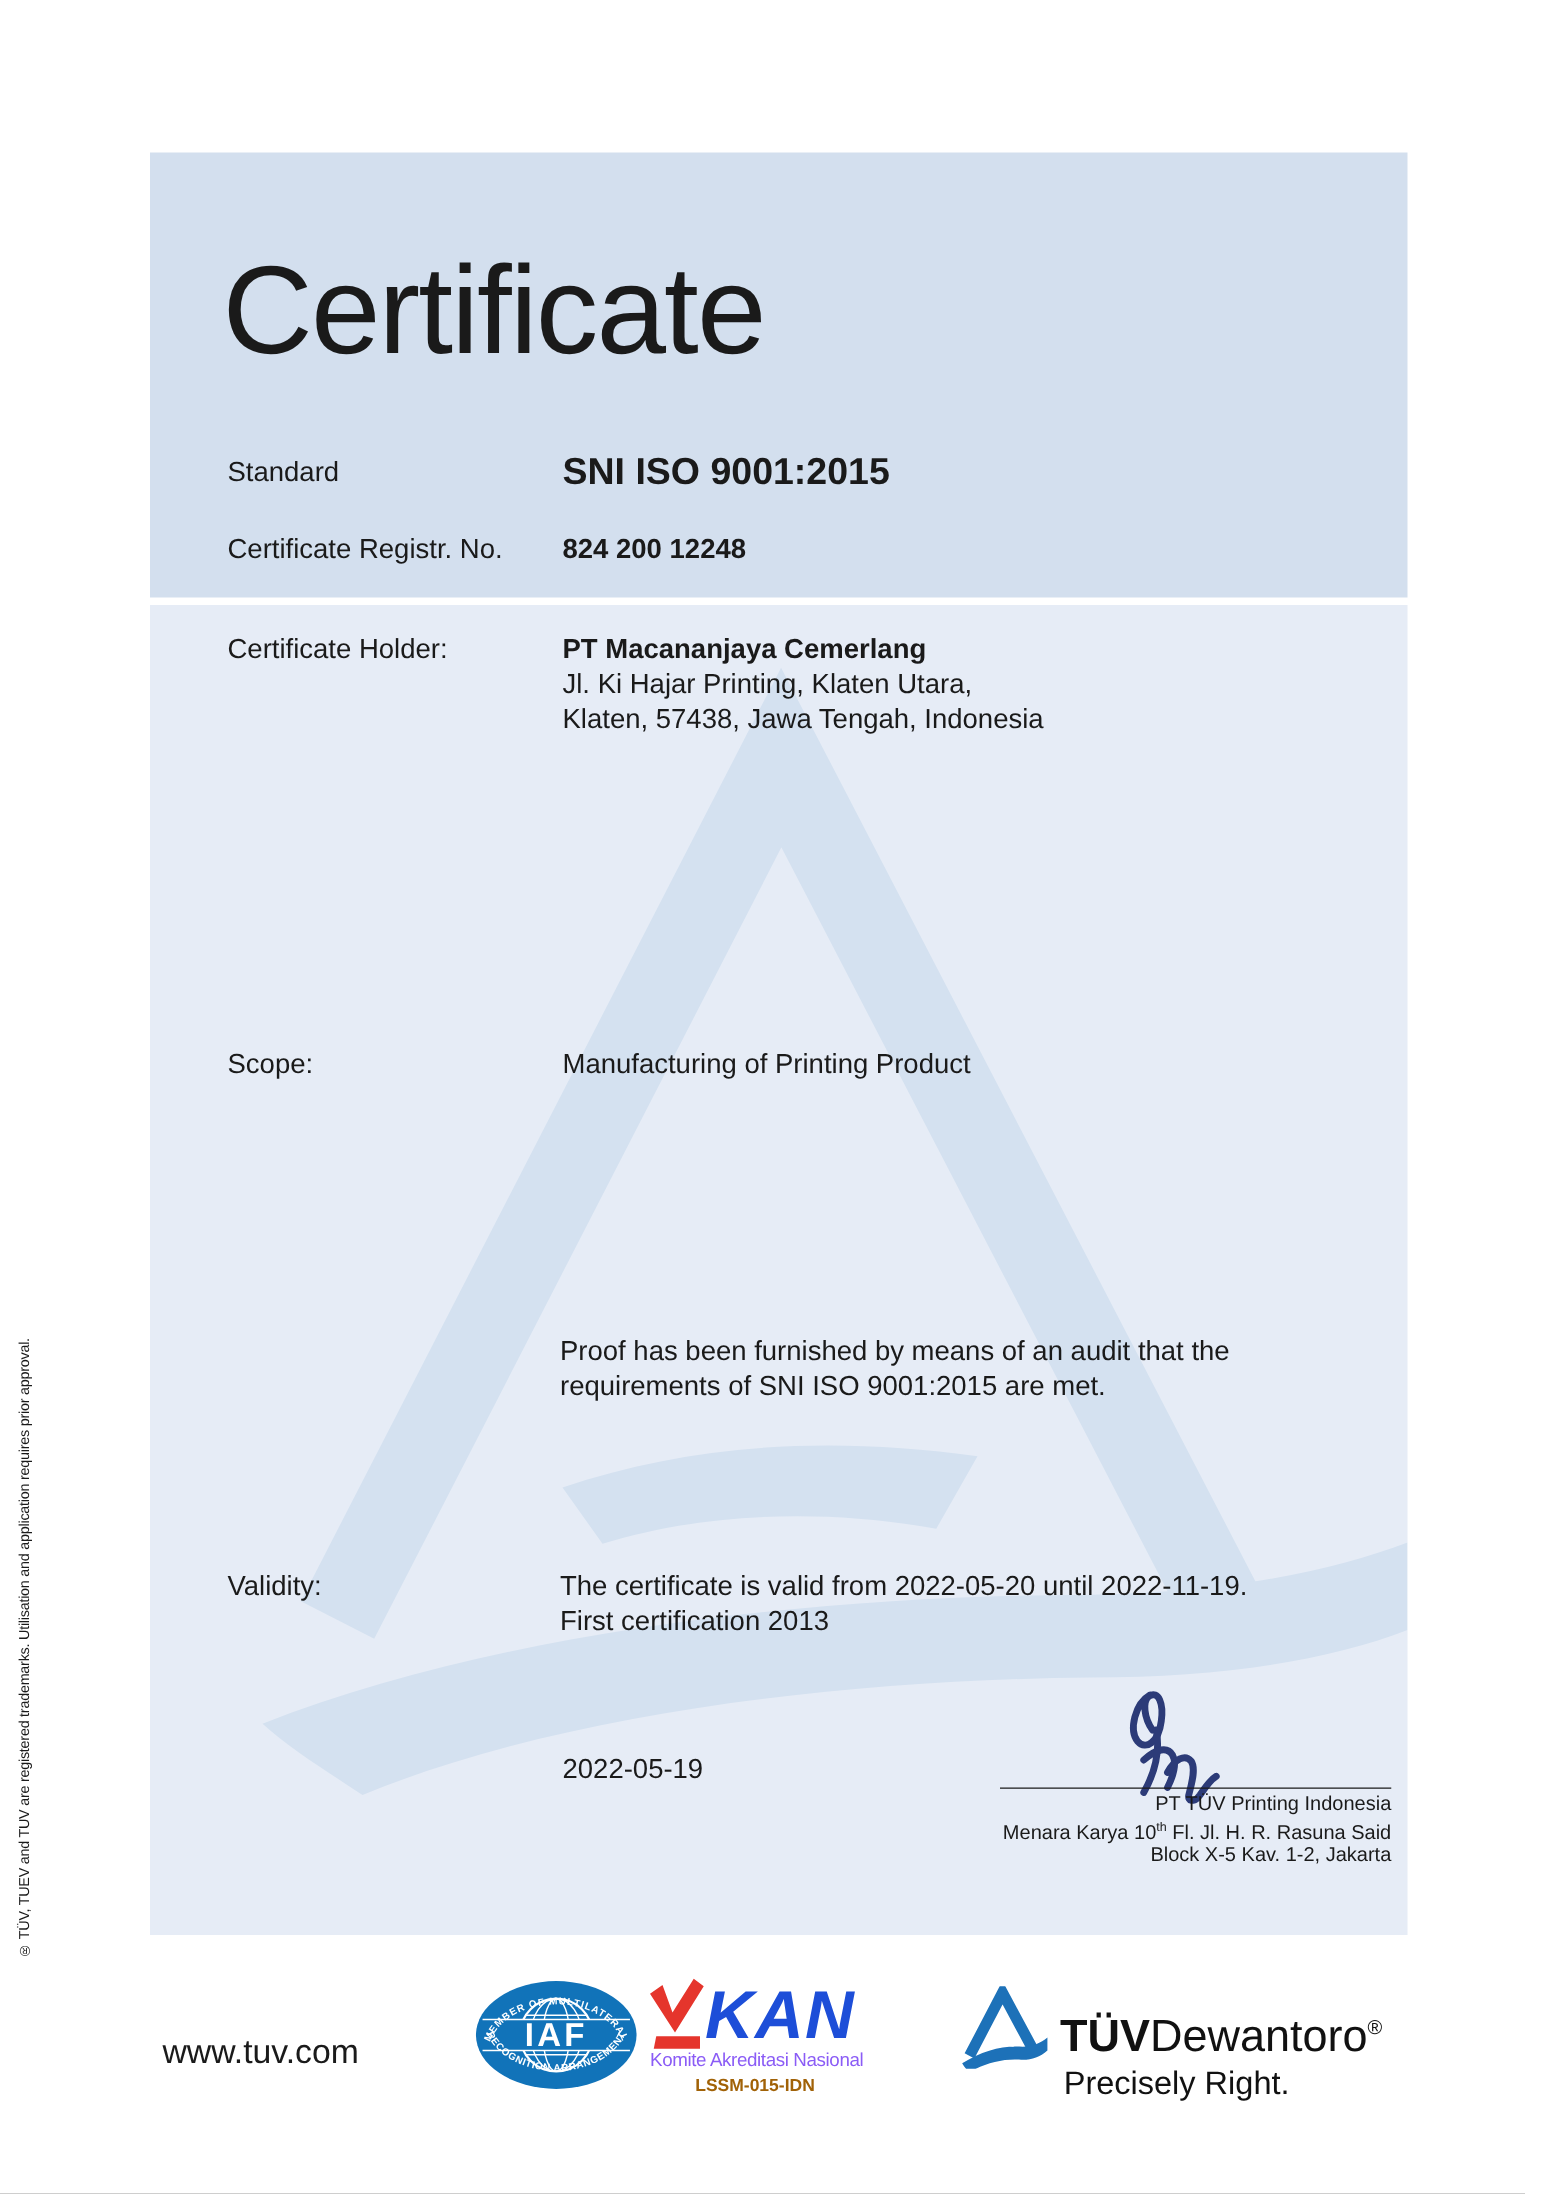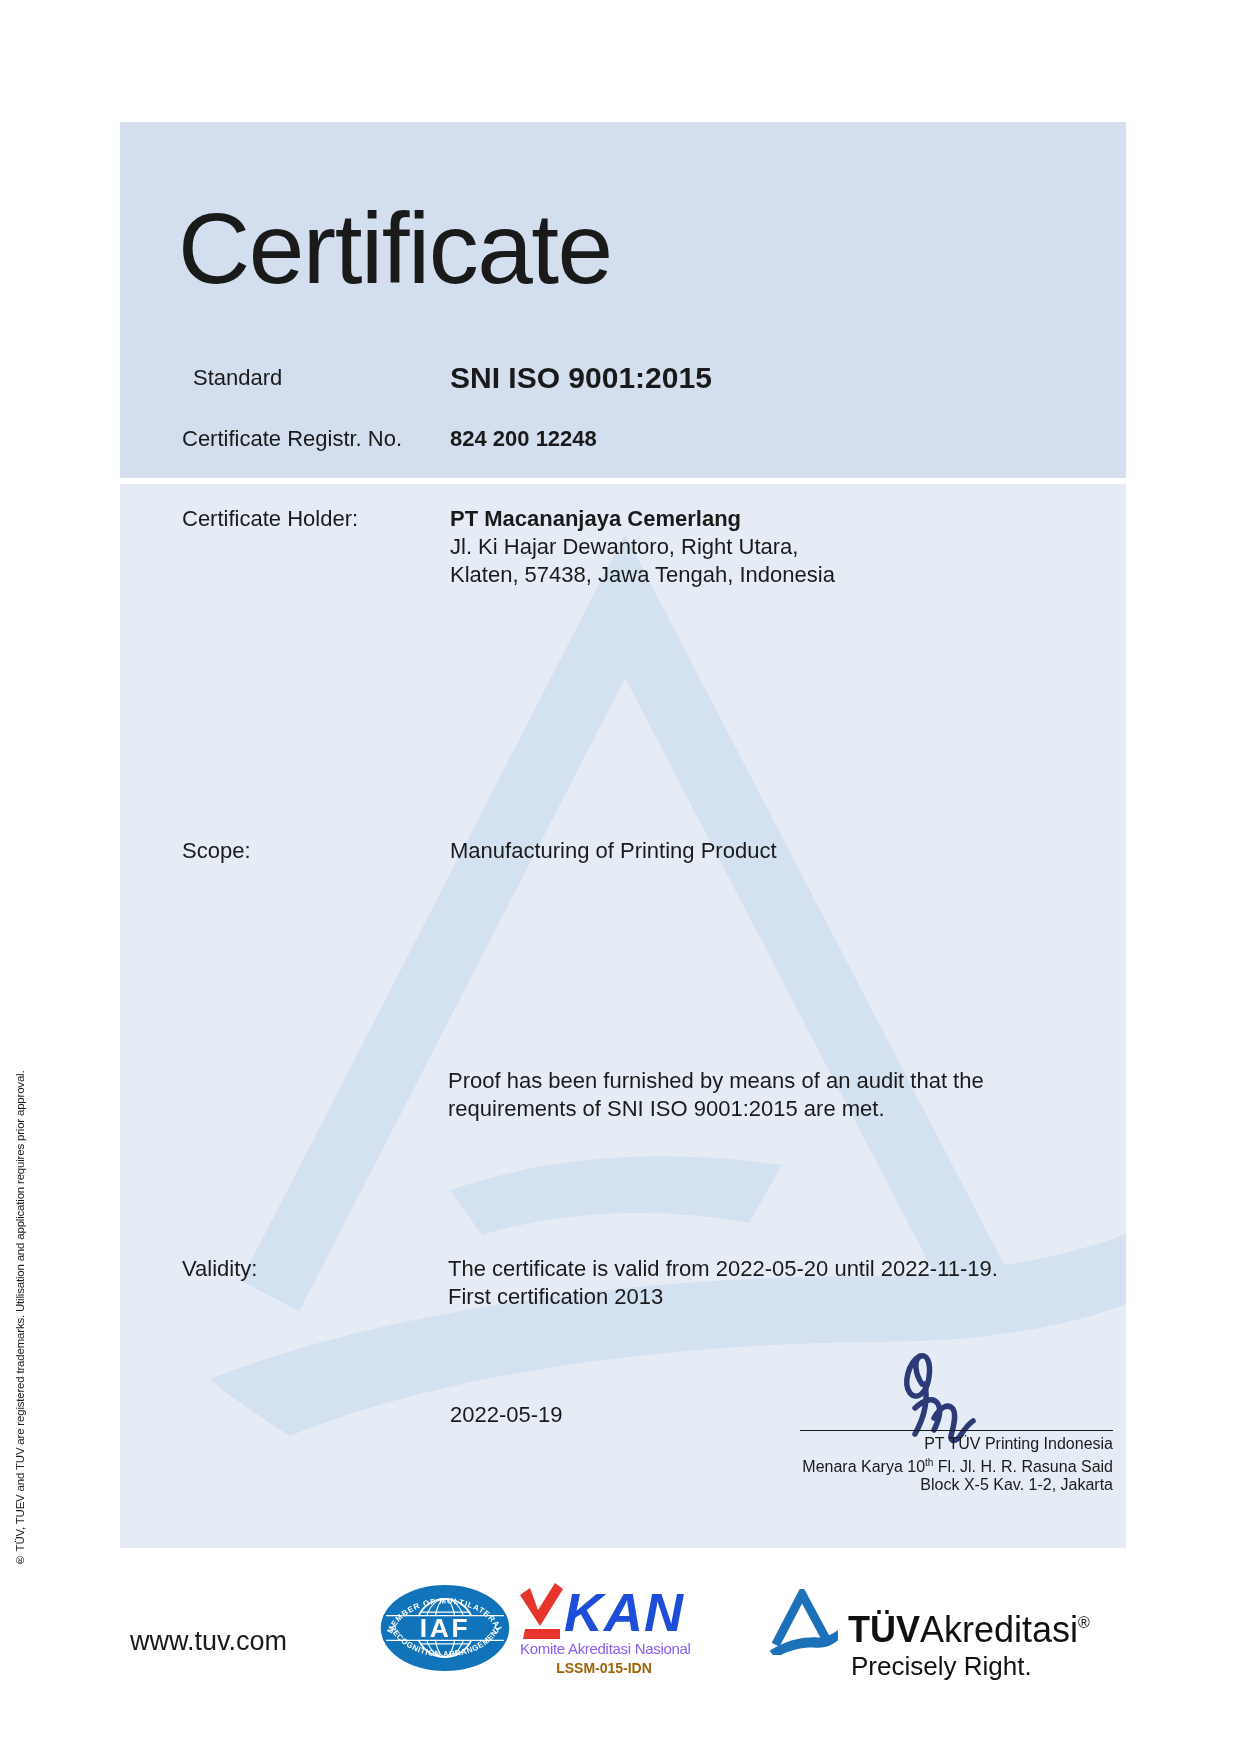--- a/index.html
+++ b/index.html
@@ -55,36 +55,36 @@
 </style>
 </head>
 <body>
 
 <div class="page">
 
   <div class="side-note">® TÜV, TUEV and TUV are registered trademarks. Utilisation and application requires prior approval.</div>
 
   <div class="panel-header"></div>
   <div class="abs title">Certificate</div>
-  <div class="abs lbl" style="left:182px; top:365px;margin-left:11px;">Standard</div>
+  <div class="abs lbl" style="left:182px; top:365px;">Standard</div>
   <div class="abs std-val" style="left:450px; top:361px;">SNI ISO 9001:2015</div>
   <div class="abs lbl" style="left:182px; top:426px;">Certificate Registr. No.</div>
   <div class="abs val b" style="left:450px; top:426px;">824 200 12248</div>
 
   <div class="panel-body">
     <svg class="watermark" viewBox="0 0 1006 1064" xmlns="http://www.w3.org/2000/svg">
       <path d="M150 812 L505 122 L858 802" fill="none" stroke="#d4e1f0" stroke-width="66" stroke-linejoin="miter"></path>
       <path d="M330 706 C 430 672 540 664 662 681 L 629 739 C 535 722 440 727 362 751 Z" fill="#d4e1f0"></path>
       <path d="M90 895 C 280 820 540 792 750 792 C 866 790 948 772 1006 750 L 1006 820 C 944 844 860 858 752 858 C 556 860 330 886 170 952 C 140 932 112 915 90 895 Z" fill="#d4e1f0"></path>
     </svg>
   </div>
 
   <div class="abs lbl" style="left:182px; top:506px;">Certificate Holder:</div>
   <div class="abs val b" style="left:450px; top:506px;">PT Macananjaya Cemerlang</div>
-  <div class="abs val" style="left:450px; top:534px;">Jl. Ki Hajar Dewantoro, Right Utara,</div>
+  <div class="abs val" style="left:450px; top:534px;">Jl. Ki Hajar Printing, Klaten Utara,</div>
   <div class="abs val" style="left:450px; top:562px;">Klaten, 57438, Jawa Tengah, Indonesia</div>
 
   <div class="abs lbl" style="left:182px; top:838px;">Scope:</div>
   <div class="abs val" style="left:450px; top:838px;">Manufacturing of Printing Product</div>
 
   <div class="abs val" style="left:448px; top:1068px;">Proof has been furnished by means of an audit that the</div>
   <div class="abs val" style="left:448px; top:1096px;">requirements of SNI ISO 9001:2015 are met.</div>
 
   <div class="abs lbl" style="left:182px; top:1256px;">Validity:</div>
   <div class="abs val" style="left:448px; top:1256px;">The certificate is valid from 2022-05-20 until 2022-11-19.</div>
@@ -146,16 +146,16 @@
   </svg>
   <div class="kan-word">KAN</div>
   <div class="kan-sub">Komite Akreditasi Nasional</div>
   <div class="kan-code">LSSM-015-IDN</div>
 
   <svg class="tuv-tri-svg" viewBox="0 0 100 90" xmlns="http://www.w3.org/2000/svg">
     <path d="M14 76 L50 7 L86 74" fill="none" stroke="#1d71b8" stroke-width="12" stroke-linejoin="miter"></path>
     <path d="M6 84 C 28 70 52 64 72 66 C 82 66 92 62 99 56 L 99 70 C 90 78 80 81 68 80 C 50 79 30 84 14 94 C 11 91 8 88 6 84 Z" fill="#1d71b8"></path>
     <path d="M30 62 C 42 56 56 54 66 56 L 62 66 C 52 64 42 65 34 69 Z" fill="#ffffff"></path>
   </svg>
-  <div class="tuv-word"><span class="bold">TÜV</span><span>Akreditasi</span><sup>®</sup></div>
+  <div class="tuv-word"><span class="bold">TÜV</span><span>Dewantoro</span><sup>®</sup></div>
   <div class="tuv-tag">Precisely Right.</div>
 
 </div>
 
 </body></html>

